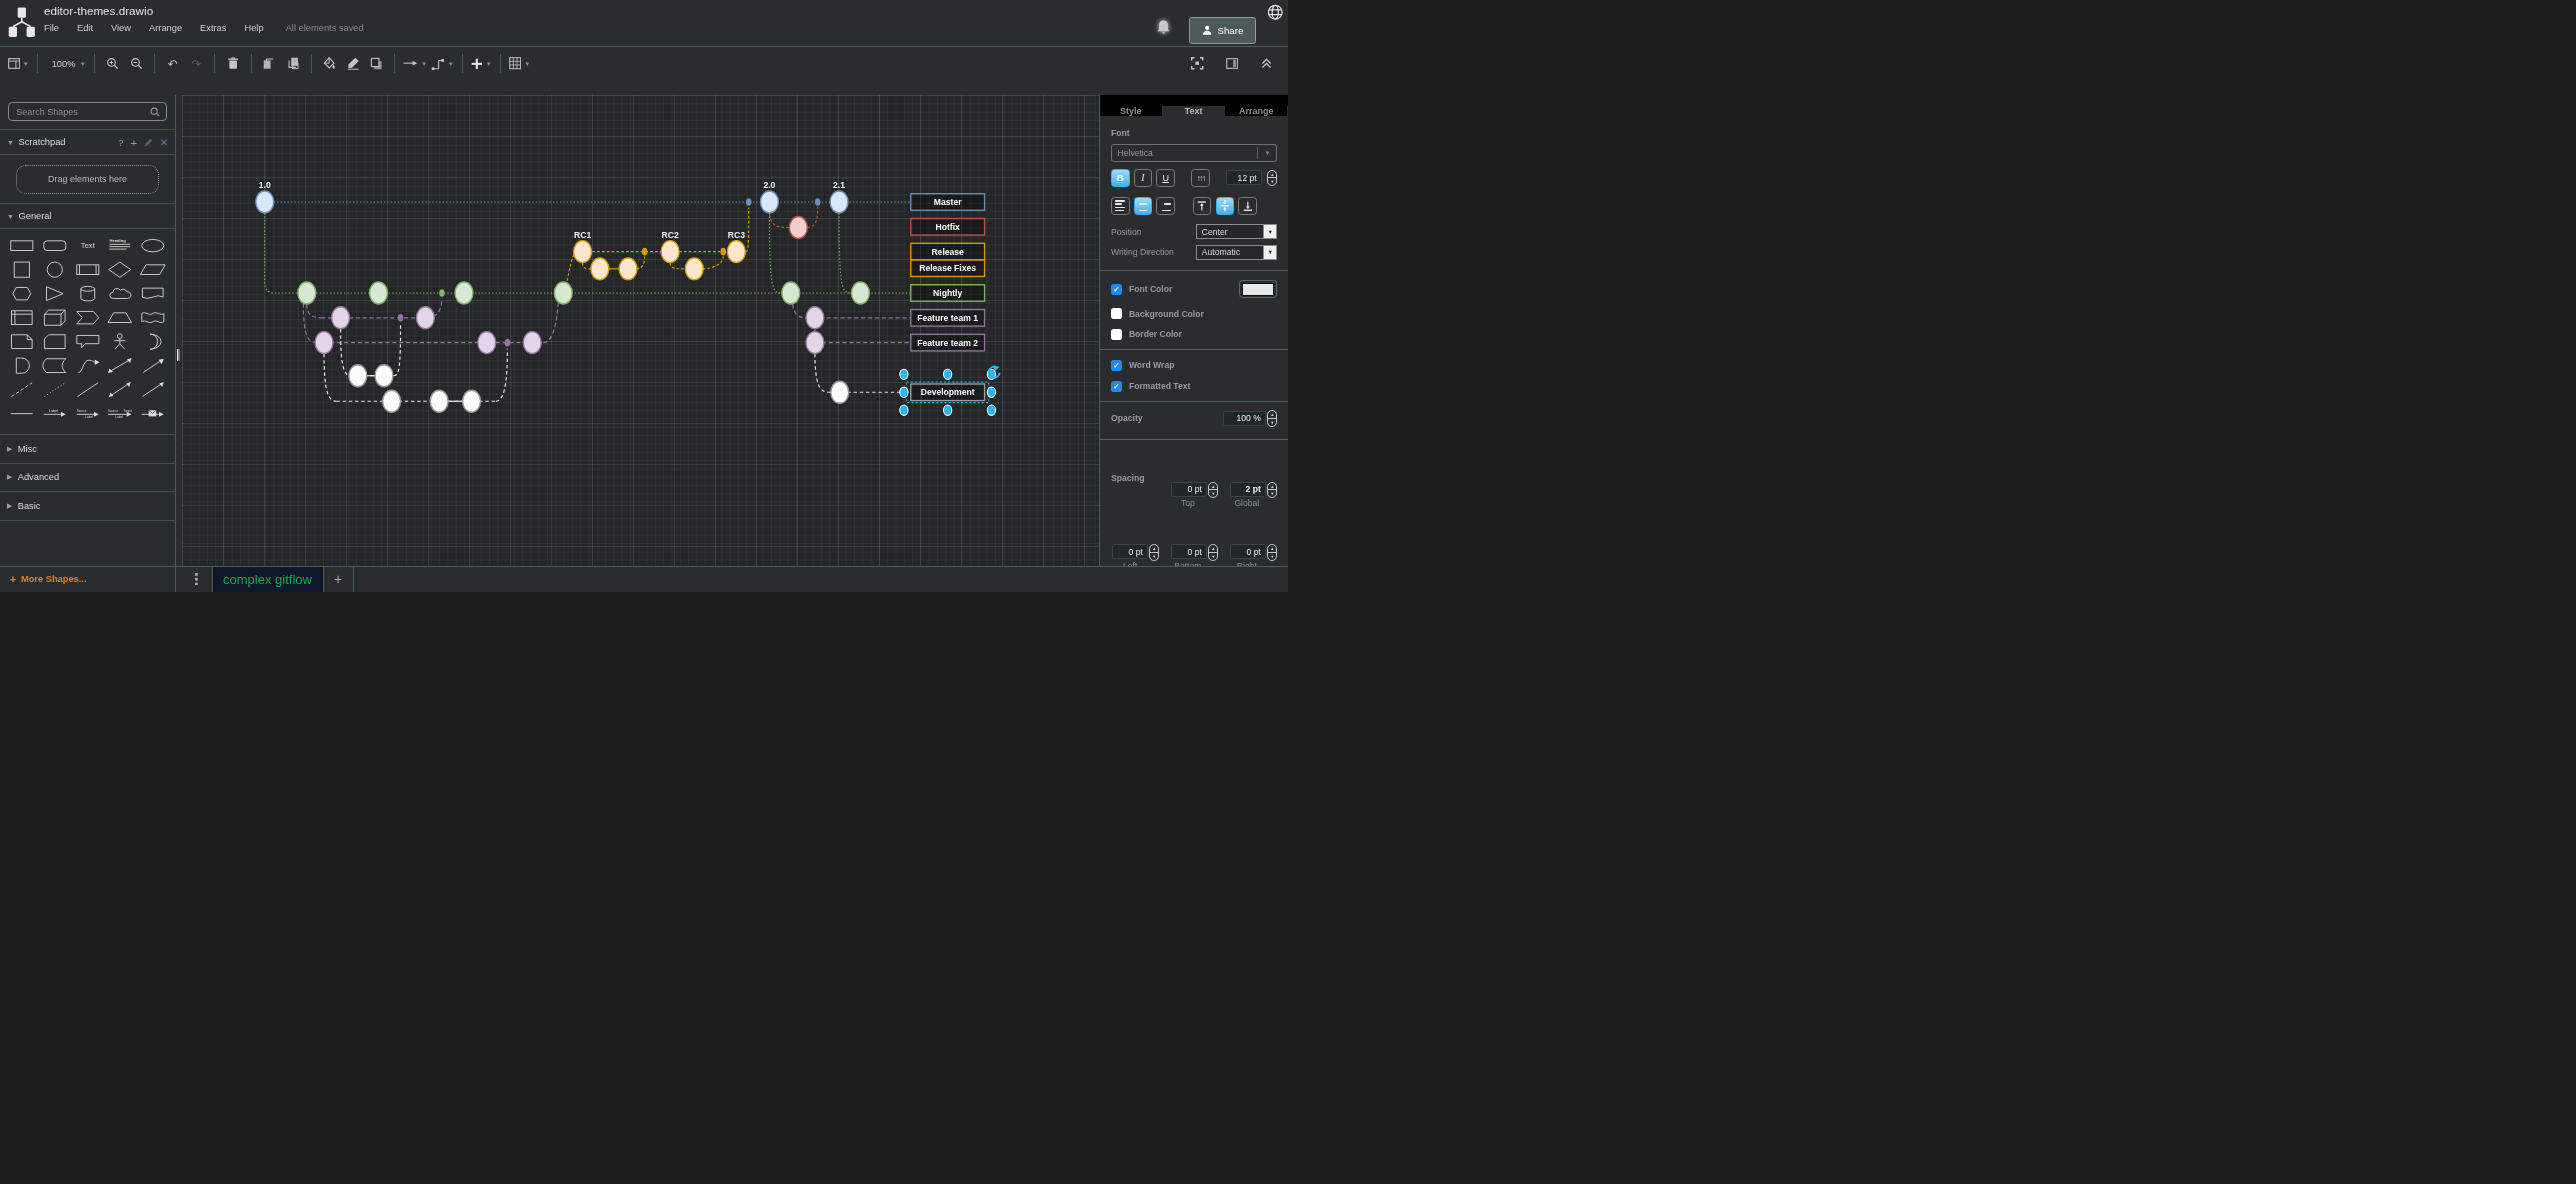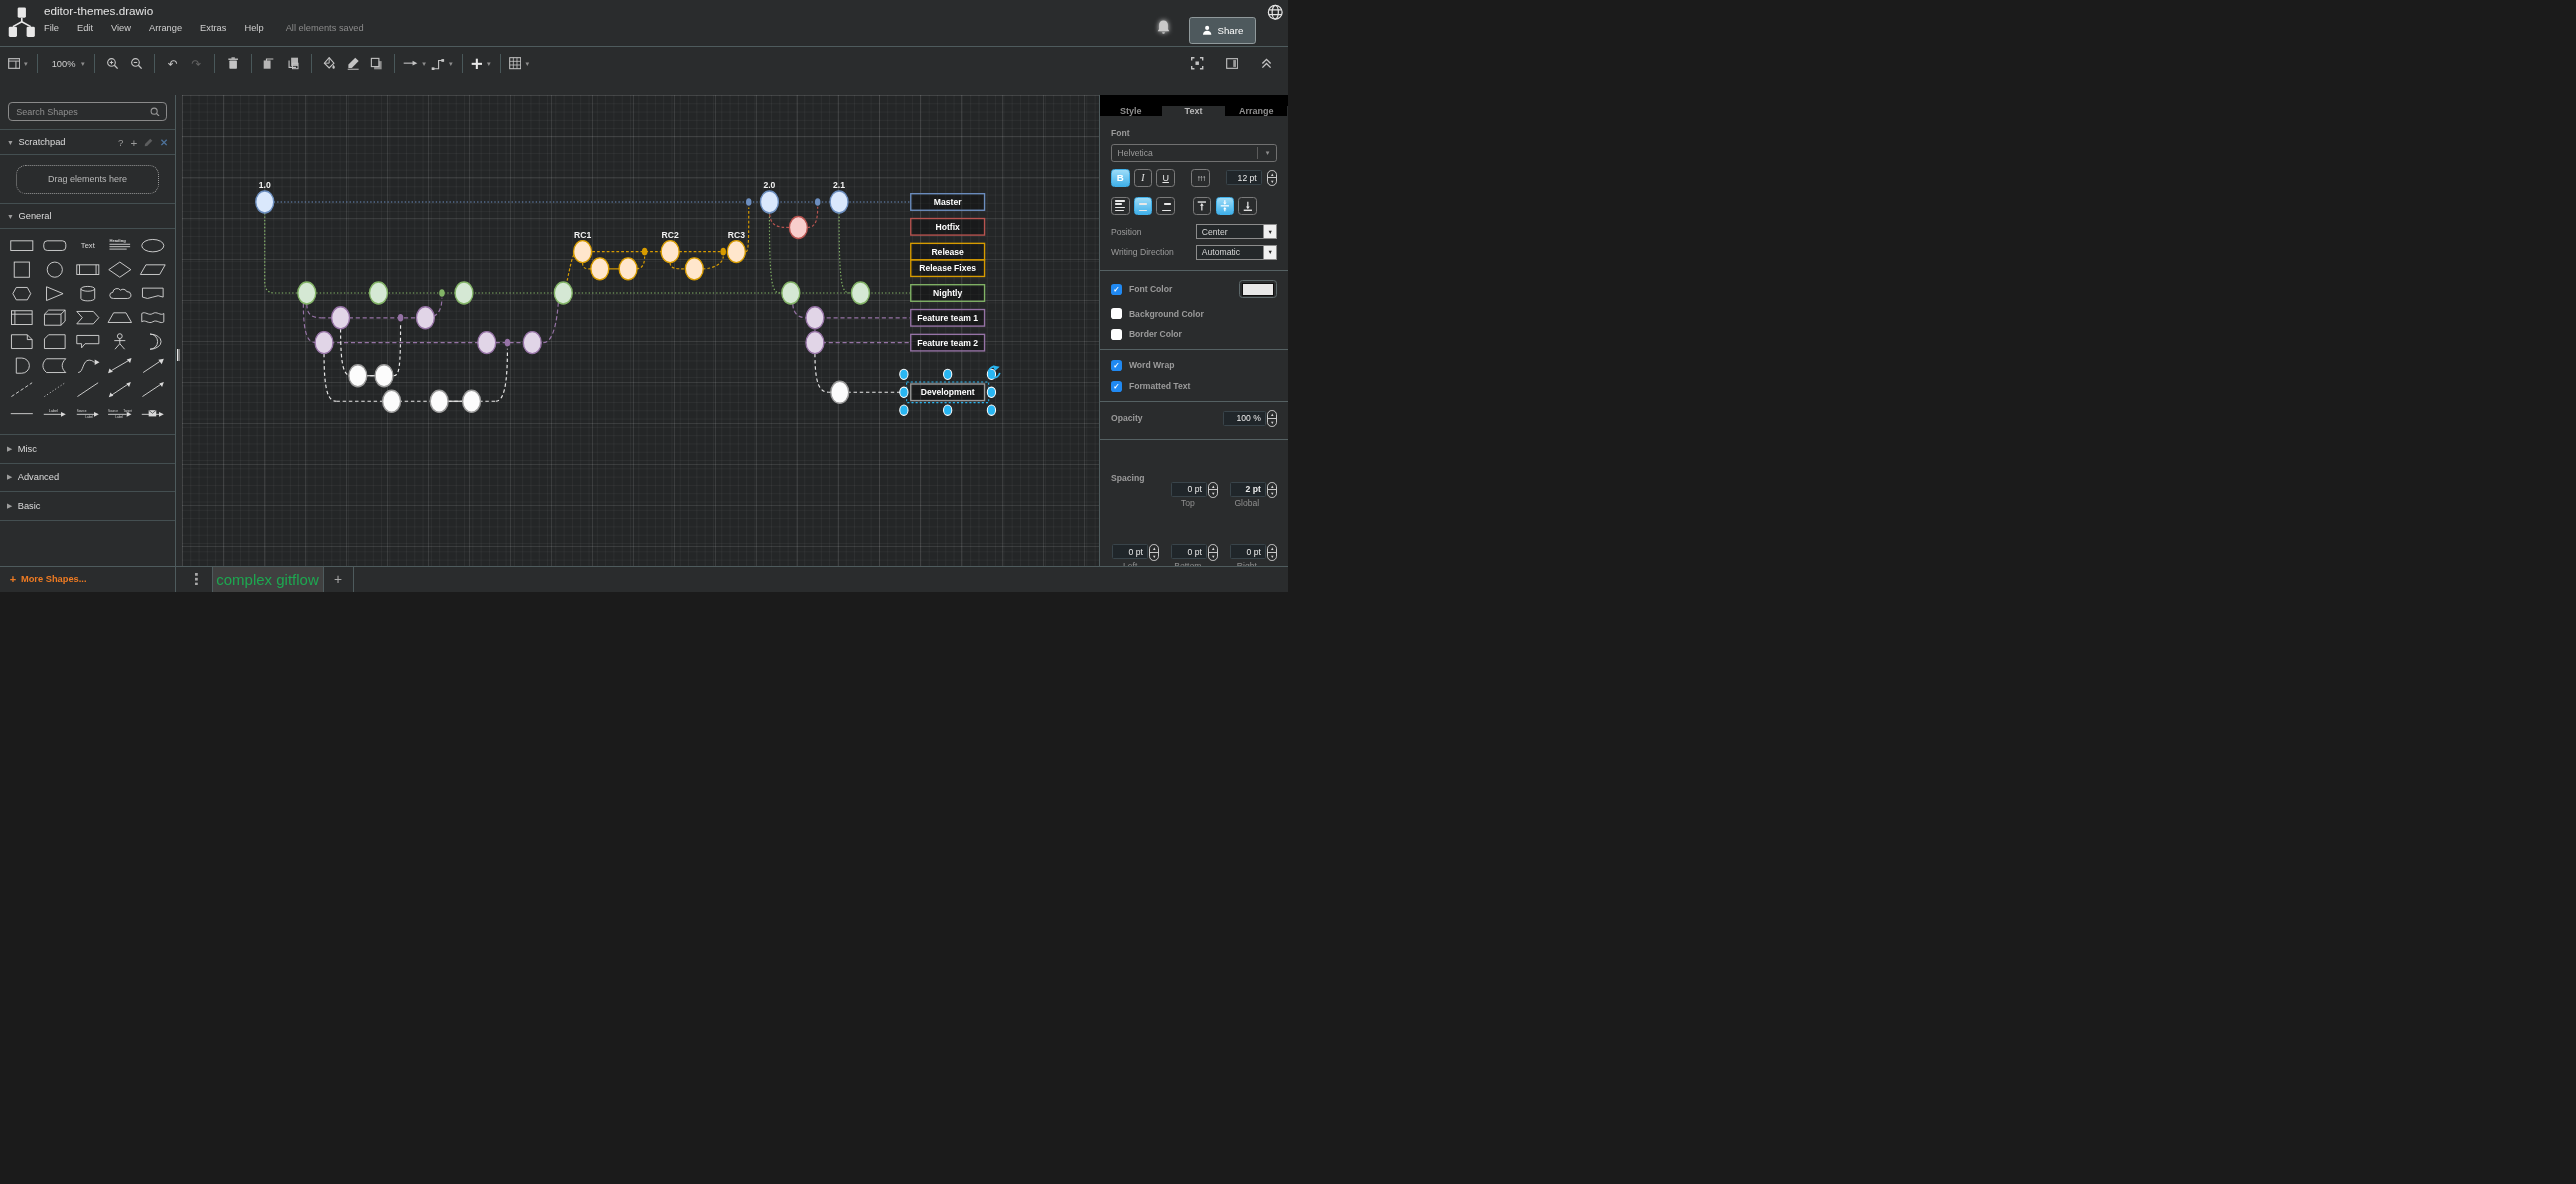--- a/index.html
+++ b/index.html
@@ -74,22 +74,22 @@
                font-size:9.3px;color:#dcdcdc;}
   .collapserow .tri{color:#9d9d9d;font-size:6.9px;}
   .lastrow{border-bottom:0.7px solid #444f51;}
 
   
   .bottombar{position:absolute;left:0;bottom:0;right:0;height:25.5px;background:#2a2c2d;border-top:0.7px solid #4e5b5d;display:flex;}
   .moreshapes{width:176px;border-right:0.7px solid #4e5b5d;box-sizing:border-box;display:flex;align-items:center;
               gap:4.8px;padding-left:9.7px;color:#ee7b23;font-weight:bold;font-size:9.3px;}
   .pagesarea{flex:1;display:flex;align-items:stretch;}
   .dotsbtn{width:30px;display:flex;align-items:center;justify-content:center;color:#a9a9a9;font-size:10.3px;letter-spacing:0;}
-  .pagetab{width:110px;background:#404040;border-left:0.7px solid #4e5b5d;border-right:0.7px solid #4e5b5d;
-           display:flex;align-items:center;justify-content:center;color:#1da750;font-size:15px;}
+  .pagetab{width:110px;background:#0f172a;border-left:0.7px solid #4e5b5d;border-right:0.7px solid #4e5b5d;
+           display:flex;align-items:center;justify-content:center;color:#1da750;font-size:13px;}
   .addpage{width:29px;border-right:0.7px solid #4e5b5d;display:flex;align-items:center;justify-content:center;
            color:#a9a9a9;font-size:13.8px;}
 
   
   .ptabs{height:20.7px;background:#000;display:flex;align-items:flex-end;}
   .ptab{flex:1;display:flex;align-items:center;justify-content:center;font-size:9px;color:#8f8f8f;
         background:#000;border-right:0.7px solid #2a2c2d;font-weight:bold;}
   .ptab.active{background:#2a2c2d;color:#b9b9b9;}
   .pcontent{padding:8.3px 11px 0;}
   .plabel{color:#9b9b9b;font-weight:bold;margin:4.1px 0 5.5px;}

